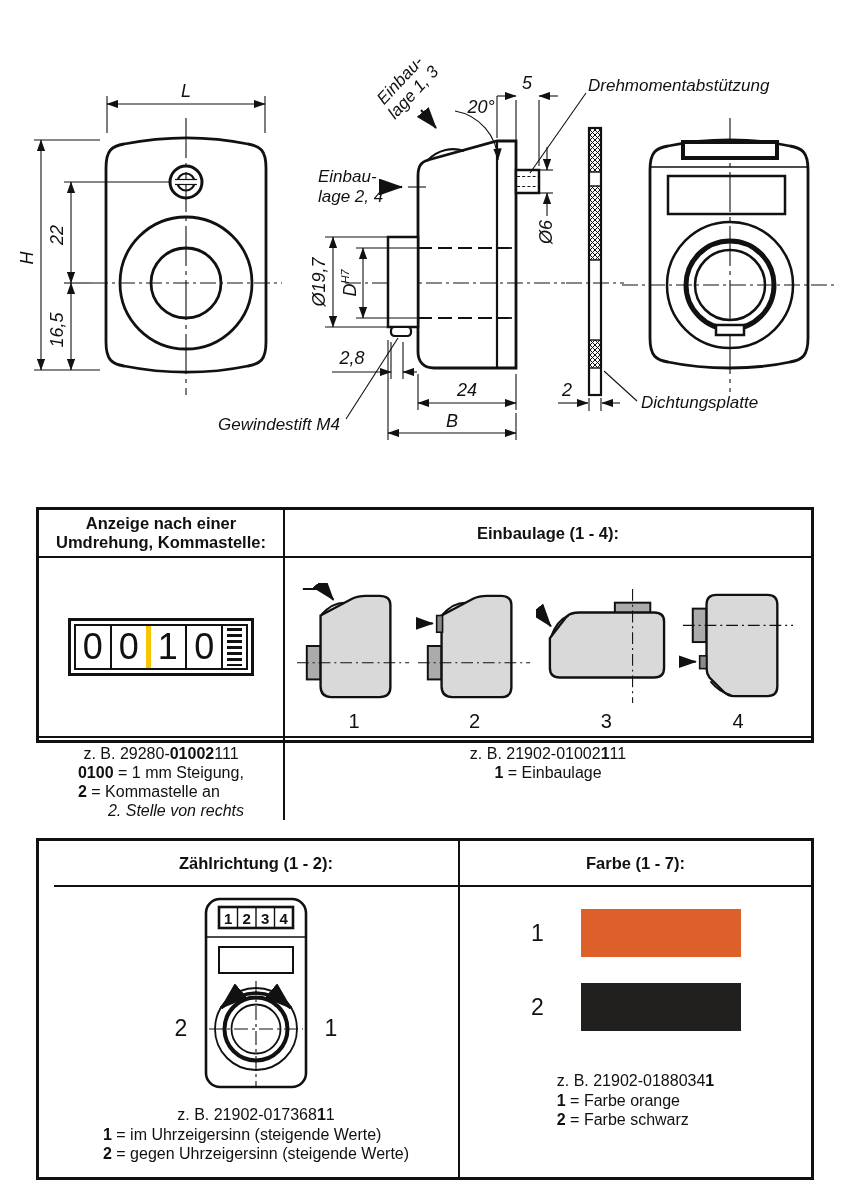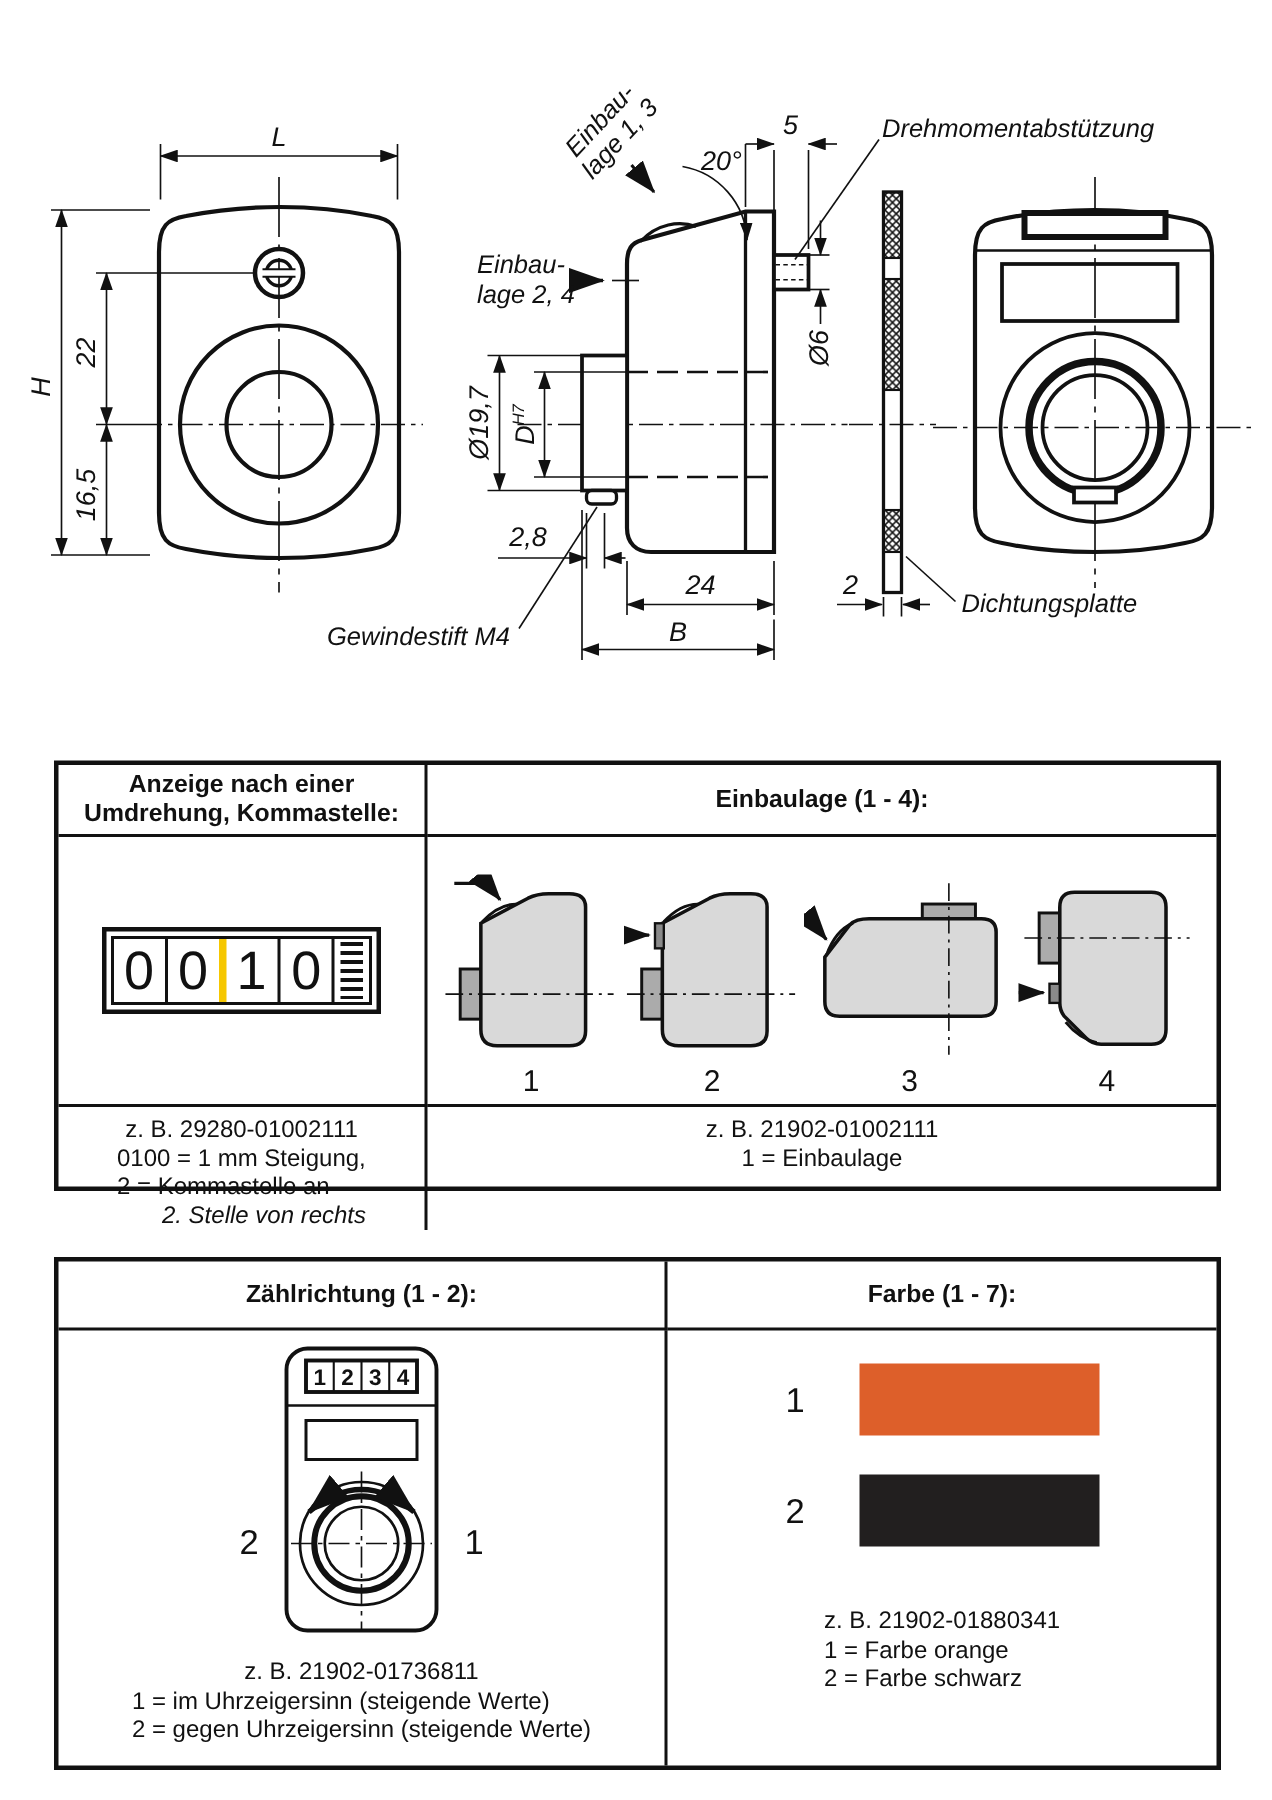--- a/index.html
+++ b/index.html
@@ -3,22 +3,22 @@
 <meta charset="utf-8">
 <style>
   html,body{margin:0;padding:0;background:#fff;width:848px;height:1200px;overflow:hidden;
     font-family:"Liberation Sans",sans-serif;color:#111;}
   .stage{position:relative;width:848px;height:1200px;background:#fff;}
   svg text{font-family:"Liberation Sans",sans-serif;}
   .dwg-label{font-style:italic;font-size:17px;fill:#111;}
   .dwg-dim{font-style:italic;font-size:18px;fill:#111;}
   
   .tbl{position:absolute;left:36px;border:3px solid #111;background:#fff;box-sizing:border-box;}
-  .tbl1{top:507px;width:778px;height:287px;display:grid;grid-template-columns:246px 1fr;grid-template-rows:48px 180px auto;}
-  .tbl2{top:838px;width:778px;height:342px;display:grid;grid-template-columns:406px 1fr;grid-template-rows:46px auto;}
+  .tbl1{top:507px;width:778px;height:236px;display:grid;grid-template-columns:246px 1fr;grid-template-rows:48px 180px auto;}
+  .tbl2{top:838px;width:778px;height:342px;display:grid;grid-template-columns:406px 1fr;grid-template-rows:46px auto;padding-left:15px;}
   .cell{box-sizing:border-box;}
   .hdr{display:flex;align-items:center;justify-content:center;text-align:center;
        font-weight:bold;font-size:16.5px;line-height:1.15;border-bottom:2.5px solid #111;}
   .colsep{border-right:2.5px solid #111;}
   .rowsep{border-bottom:2.5px solid #111;}
   .body-center{display:flex;align-items:center;justify-content:center;}
   
   .counter{border:3px solid #111;padding:3px;background:#fff;}
   .counter-inner{border:2px solid #111;display:flex;align-items:stretch;height:42px;}
   .dgt{width:34px;font-size:36px;line-height:42px;text-align:center;font-weight:400;}
@@ -28,21 +28,21 @@
   .stripes-cell{width:23px;display:flex;align-items:center;justify-content:center;}
   .stripes{width:15px;height:38px;background:repeating-linear-gradient(#111 0 3px,#fff 3px 6px);}
   
   .figs{display:flex;align-items:flex-end;justify-content:space-between;padding:8px 14px 4px 10px;height:100%;box-sizing:border-box;}
   .fig{display:flex;flex-direction:column;align-items:center;}
   .fig-num{font-size:20px;line-height:22px;margin-top:1px;}
   
   .code-cell{display:flex;align-items:flex-start;justify-content:center;padding-top:6px;font-size:16px;line-height:19px;}
   .code-block{width:fit-content;}
   .code-line1{text-align:center;}
-  .b{font-weight:normal;}
+  .b{font-weight:bold;}
   .indent{padding-left:30px;font-style:italic;}
   .center-lines{text-align:center;}
   
   .dir-body{display:flex;flex-direction:column;align-items:center;padding-top:8px;}
   .color-body{display:flex;flex-direction:column;align-items:center;padding-top:22px;}
   .swatch-row{display:flex;align-items:center;gap:36px;margin-bottom:26px;}
   .swatch-num{font-size:23px;width:14px;text-align:center;}
   .swatch{width:160px;height:48px;}
   .code-under{font-size:16px;line-height:19.5px;margin-top:14px;}
 </style>

